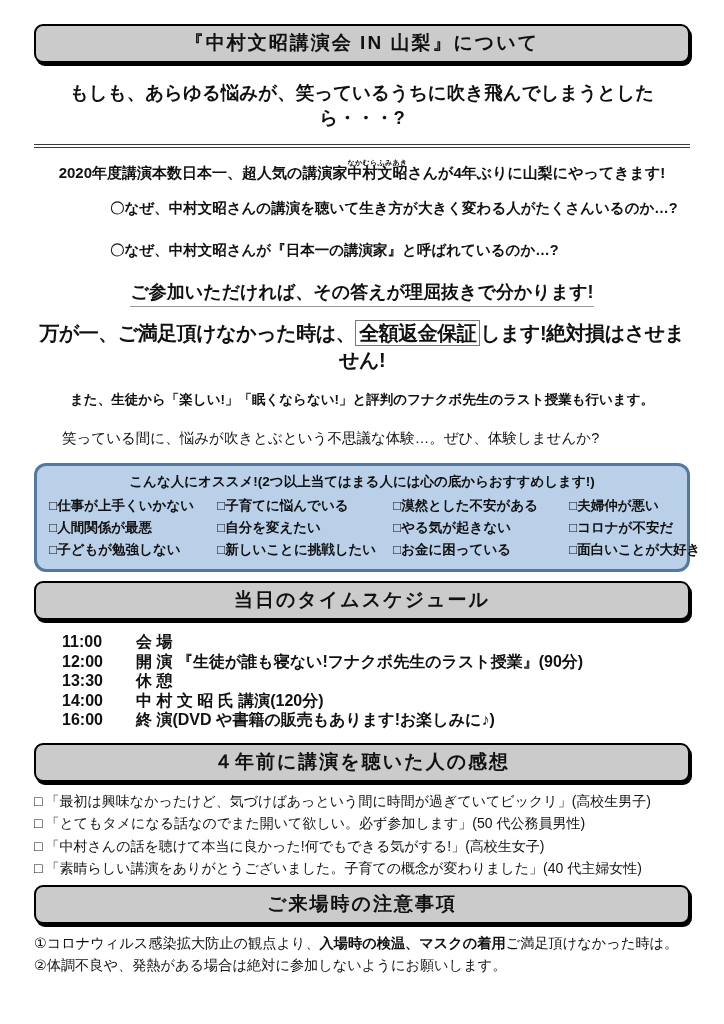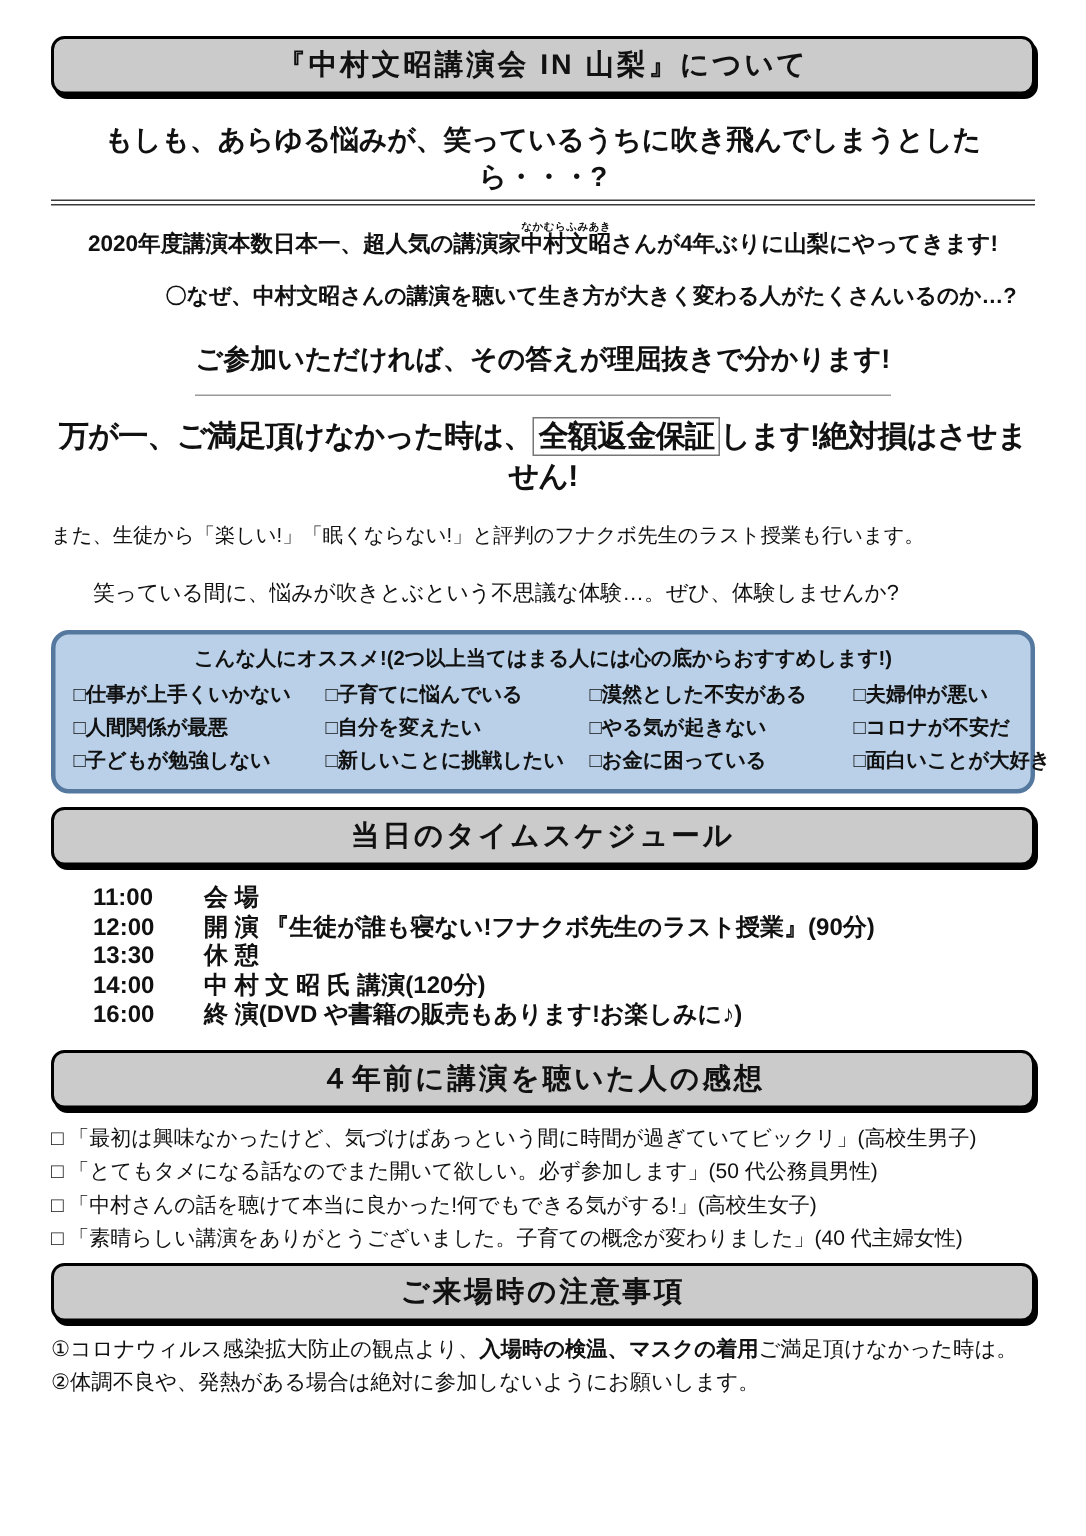--- a/index.html
+++ b/index.html
@@ -27,21 +27,21 @@
 
   .hook {
     margin-top: 17px;
     text-align: center;
     font-weight: bold;
     font-size: 18.5px;
   }
   .hook span {
     display: inline-block;
     border-bottom: 4px double #3a3a3a;
-    padding-bottom: 3px;
+    padding-bottom: 14px;
   }
 
   .lead {
     margin-top: 11px;
     text-align: center;
     font-weight: bold;
     font-size: 15px;
   }
   .lead ruby rt { font-size: 7px; font-weight: bold; }
 
@@ -55,38 +55,39 @@
 
   .answer {
     margin-top: 20px;
     text-align: center;
     font-weight: bold;
     font-size: 18px;
   }
   .answer span {
     display: inline-block;
     border-bottom: 1px solid #9a9a9a;
-    padding-bottom: 12px;
+    padding-bottom: 2px;
   }
 
   .guarantee {
     margin-top: 13px;
     text-align: center;
     font-weight: bold;
     font-size: 20px;
     letter-spacing: -0.5px;
   }
   .guarantee .boxed {
     border: 1px solid #777;
     padding: 1px 3px;
   }
 
   .sub-note1 {
     margin-top: 17px;
-    font-weight: normal;
+    text-align: center;
+    font-weight: bold;
     font-size: 13.5px;
   }
   .sub-note2 {
     margin-top: 20px;
     padding-left: 28px;
     font-weight: normal;
     font-size: 14.5px;
   }
 
   .reco {
@@ -159,20 +160,21 @@
   <div class="hook">
     <span>もしも、あらゆる悩みが、笑っているうちに吹き飛んでしまうとしたら・・・?</span>
   </div>
 
   <div class="lead">
     <span>2020年度講演本数日本一、超人気の講演家</span><ruby><rb>中村文昭</rb><rt>なかむらふみあき</rt></ruby><span>さんが4年ぶりに山梨にやってきます!</span>
   </div>
 
   <div class="questions">
     <div class="q">〇なぜ、中村文昭さんの講演を聴いて生き方が大きく変わる人がたくさんいるのか…?</div>
+    <div class="q">〇なぜ、中村文昭さんが『日本一の講演家』と呼ばれているのか…?</div>
   </div>
 
   <div class="answer">
     <span>ご参加いただければ、その答えが理屈抜きで分かります!</span>
   </div>
 
   <div class="guarantee">
     <span>万が一、ご満足頂けなかった時は、</span><span class="boxed">全額返金保証</span><span>します!絶対損はさせません!</span>
   </div>
 

